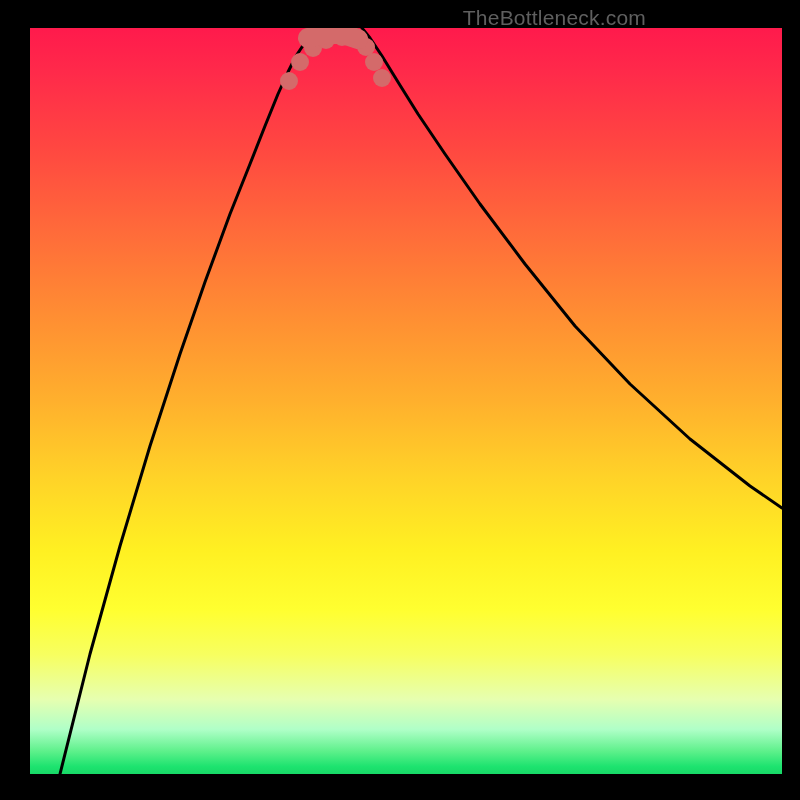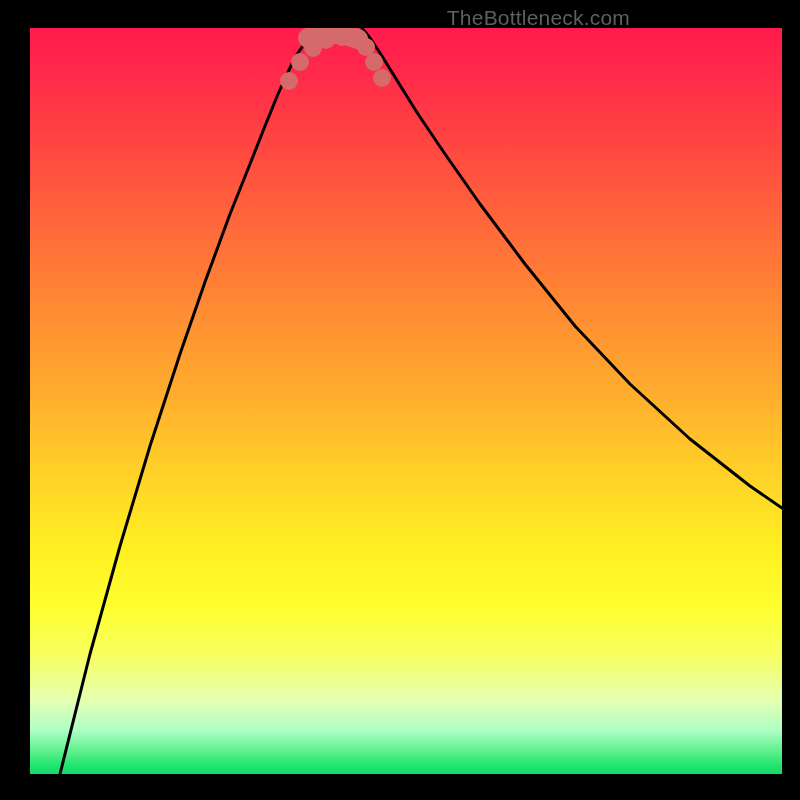--- a/index.html
+++ b/index.html
@@ -11,20 +11,21 @@
     overflow: hidden;
     font-family: Arial, Helvetica, sans-serif;
   }
   .frame {
     position: absolute;
     left: 0;
     top: 0;
     width: 644px;
     height: 800px;
     background: #000;
+    padding-left: 16px;
   }
   .plot-area {
     position: absolute;
     left: 30px;
     top: 28px;
     width: 752px;
     height: 746px;
     overflow: hidden;
   }
   .gradient {

